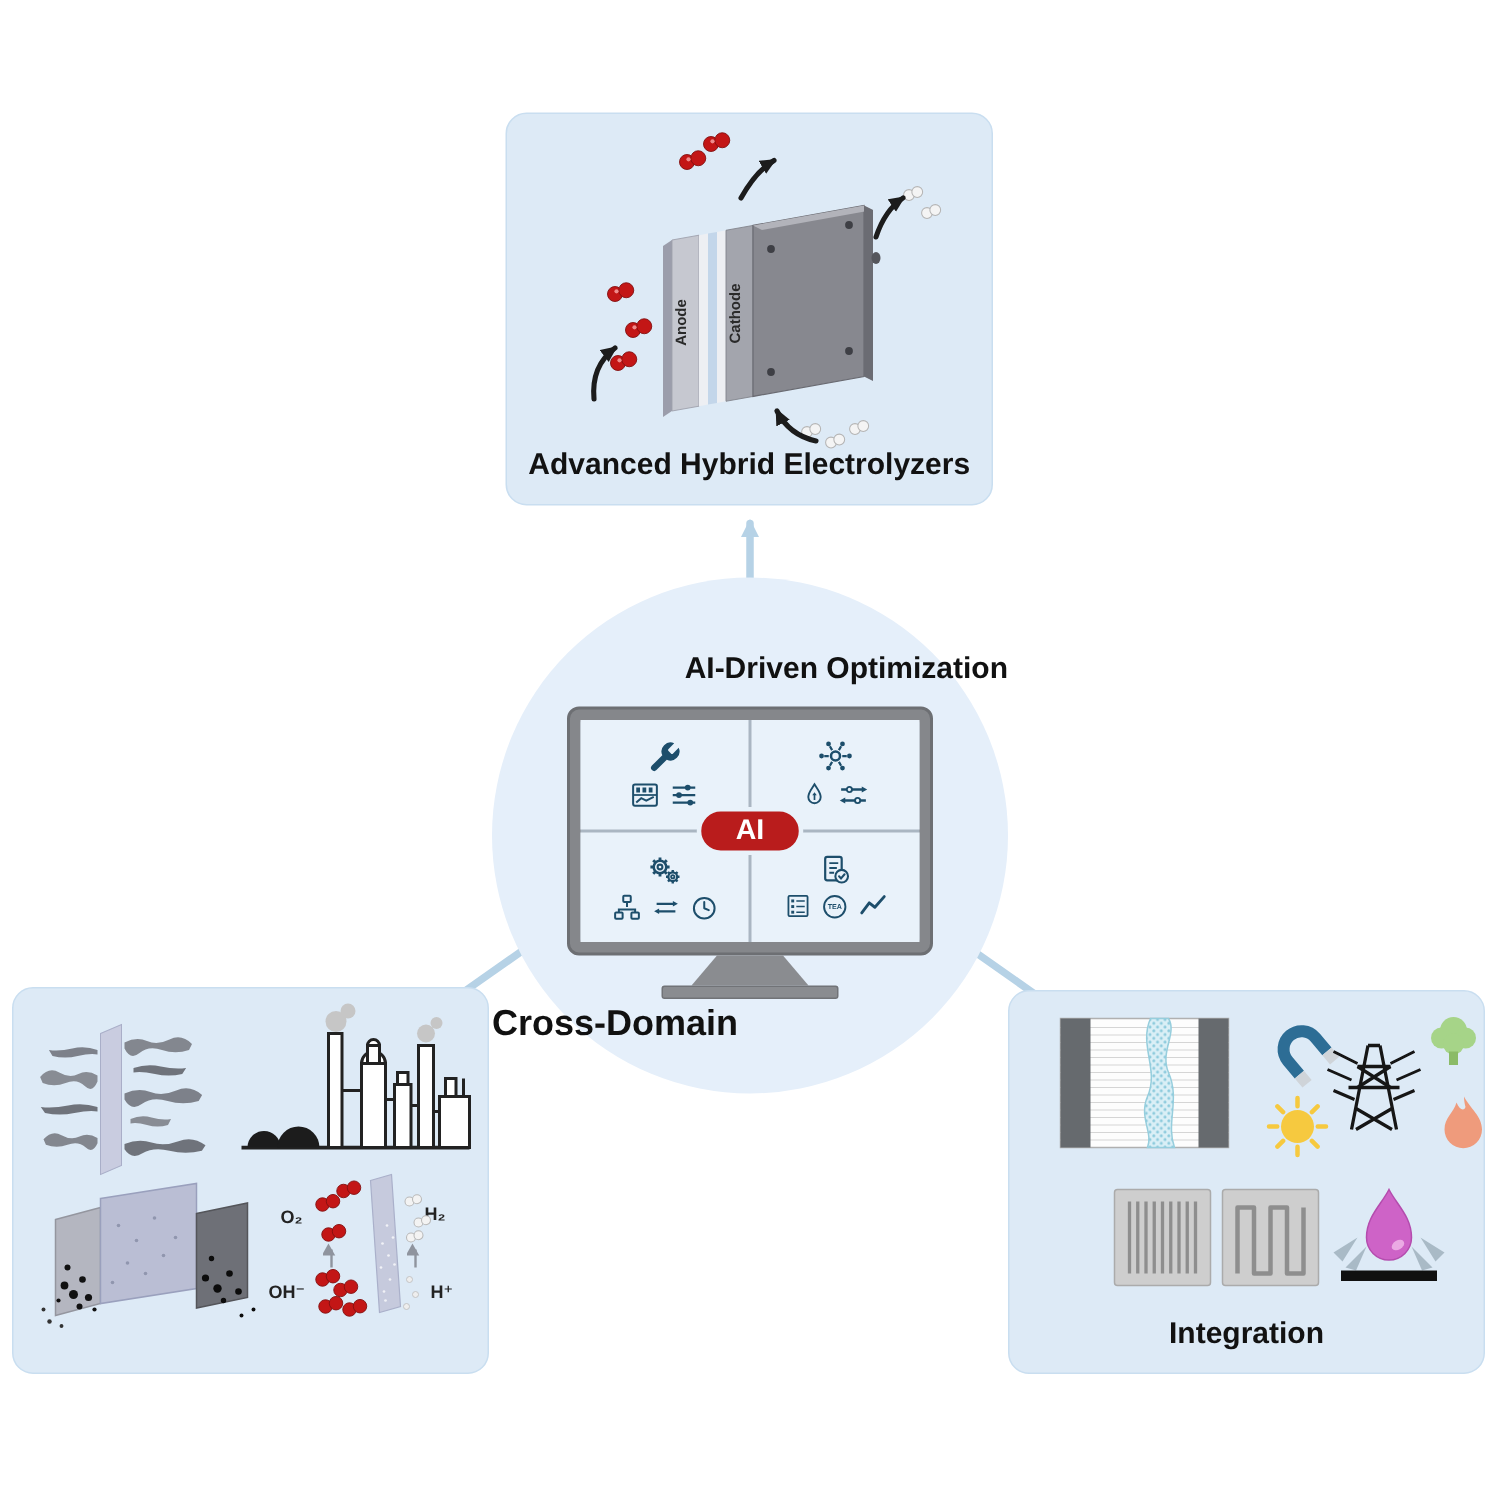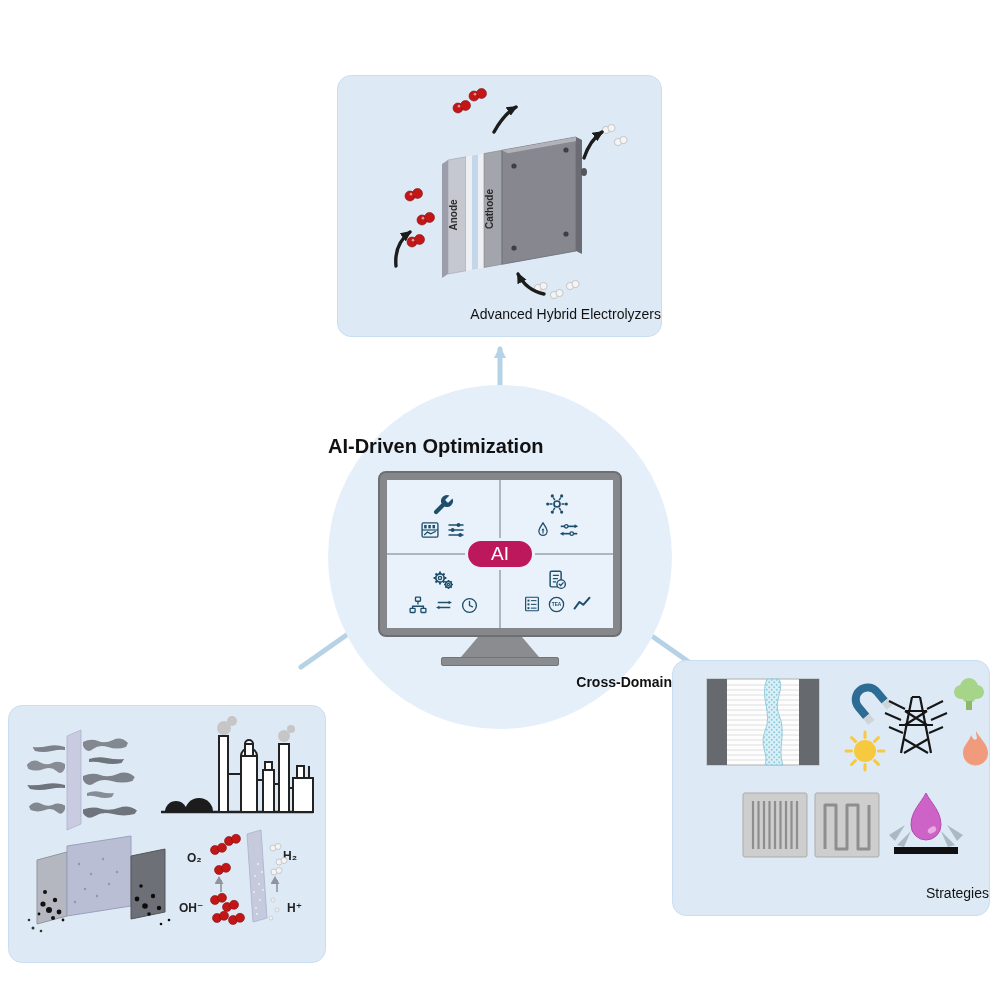--- a/index.html
+++ b/index.html
@@ -1,38 +1,38 @@
 <!DOCTYPE html>
 <html><head>
 <meta charset="utf-8">
 <style>
   html,body{margin:0;padding:0;background:#fff;}
   .canvas{position:relative;width:996px;height:996px;background:#ffffff;overflow:hidden;
           font-family:"Liberation Sans","DejaVu Sans",sans-serif;color:#111;}
   .panel{position:absolute;background:#ddeaf6;border:1.5px solid #c9def0;border-radius:14px;}
-  .panel-label{position:absolute;left:0;right:0;bottom:14px;text-align:right;
-               font-weight:normal;font-size:14px;color:#121212;}
+  .panel-label{position:absolute;left:0;right:0;bottom:14px;text-align:center;
+               font-weight:bold;font-size:20px;color:#121212;}
   .illus{position:absolute;left:0;top:6px;}
   
   .hub-circle{position:absolute;left:328px;top:385px;width:344px;height:344px;border-radius:50%;
               background:#e5effa;}
-  .hub-title{position:absolute;left:0;right:0;top:50px;text-align:left;font-weight:bold;font-size:20px;}
-  .hub-sub{position:absolute;left:0;right:0;top:286px;text-align:right;font-weight:bold;
-           font-size:14px;line-height:23px;}
+  .hub-title{position:absolute;left:0;right:0;top:50px;text-align:right;font-weight:bold;font-size:20px;}
+  .hub-sub{position:absolute;left:0;right:0;top:286px;text-align:left;font-weight:bold;
+           font-size:24px;line-height:23px;}
   .monitor-wrap{position:absolute;left:50%;top:86px;transform:translateX(-50%);width:244px;}
   .monitor{box-sizing:border-box;width:244px;height:166px;background:#85878b;border:2px solid #6d6f73;
            border-radius:8px;padding:7px;}
   .screen{position:relative;width:100%;height:100%;background:#aab6c2;display:grid;
           grid-template-columns:1fr 1fr;grid-template-rows:1fr 1fr;gap:2px;border-radius:2px;}
   .quad{background:#e9f2fa;display:flex;flex-direction:column;align-items:center;
         justify-content:center;gap:3px;}
   .icon-row{display:flex;align-items:center;gap:6px;}
   .quad svg{display:block;}
   .ai-badge{position:absolute;left:50%;top:50%;transform:translate(-50%,-50%);
-            background:#be185d;color:#fff;font-weight:normal;font-size:19px;
+            background:#b91c1c;color:#fff;font-weight:bold;font-size:19px;
             padding:2px 23px;border-radius:16px;border:3px solid #e9f2fa;z-index:2;}
   .stand-neck{width:44px;height:0;margin:0 auto;border-bottom:20px solid #8a8c90;
               border-left:17px solid transparent;border-right:17px solid transparent;}
   .stand-base{width:118px;height:9px;margin:0 auto;background:#8a8c90;border-radius:2px;
               border:1px solid #717377;box-sizing:border-box;}
   .conn{position:absolute;}
 </style>
 </head>
 <body>
 
@@ -242,21 +242,21 @@
       </div>
       <div class="stand-neck"></div>
       <div class="stand-base"></div>
     </div>
 
     <div class="hub-sub">
       <div>Cross-Domain</div>
     </div>
   </div>
 
-  <div class="panel" style="left:8px;top:658px;width:316px;height:256px;margin-top:47px;">
+  <div class="panel" style="left:8px;top:658px;width:316px;height:256px;">
     <svg class="illus" style="top:8px;" width="316" height="220" viewBox="0 0 316 220">
       <defs>
         <marker id="mgry" markerUnits="userSpaceOnUse" markerWidth="9" markerHeight="9" refX="4.5" refY="6" orient="auto">
           <path d="M0,8 L4.5,0 L9,8 Z" fill="#8f949e" transform="rotate(90 4.5 4)"></path>
         </marker>
         <path id="streakA" d="M0,4 Q8,0 15,3 T30,2 T45,5 L43,9 Q34,12 25,9 T10,11 T0,8 Z"></path>
         <path id="streakB" d="M0,3 Q7,0 14,2 T27,3 L25,7 Q18,9 11,7 T0,6 Z"></path>
         <g id="redmol2">
           <circle r="4.5" fill="#c31616" stroke="#821010" stroke-width="0.6"></circle>
           <circle cx="7" cy="-2.2" r="4.5" fill="#c31616" stroke="#821010" stroke-width="0.6"></circle>
@@ -437,16 +437,16 @@
       <g transform="translate(216,118)">
         <polygon points="0,46 16,36 6,52" fill="#a9bac6"></polygon>
         <polygon points="8,56 22,42 15,58" fill="#a9bac6"></polygon>
         <polygon points="74,46 58,36 68,52" fill="#a9bac6"></polygon>
         <polygon points="66,56 52,42 59,58" fill="#a9bac6"></polygon>
         <rect x="5" y="58" width="64" height="7" fill="#101010"></rect>
         <path d="M37,4 C32,14 22,22 22,36 a15,15 0 0 0 30,0 C52,22 42,14 37,4 Z" fill="#ce63c7" stroke="#b44cae" stroke-width="1"></path>
         <ellipse cx="43" cy="41" rx="4.5" ry="3" fill="#ebaae4" transform="rotate(-30 43 41)"></ellipse>
       </g>
     </svg>
-    <div class="panel-label">Strategies</div>
+    <div class="panel-label">Integration</div>
   </div>
 
 </div>
 
 </body></html>

